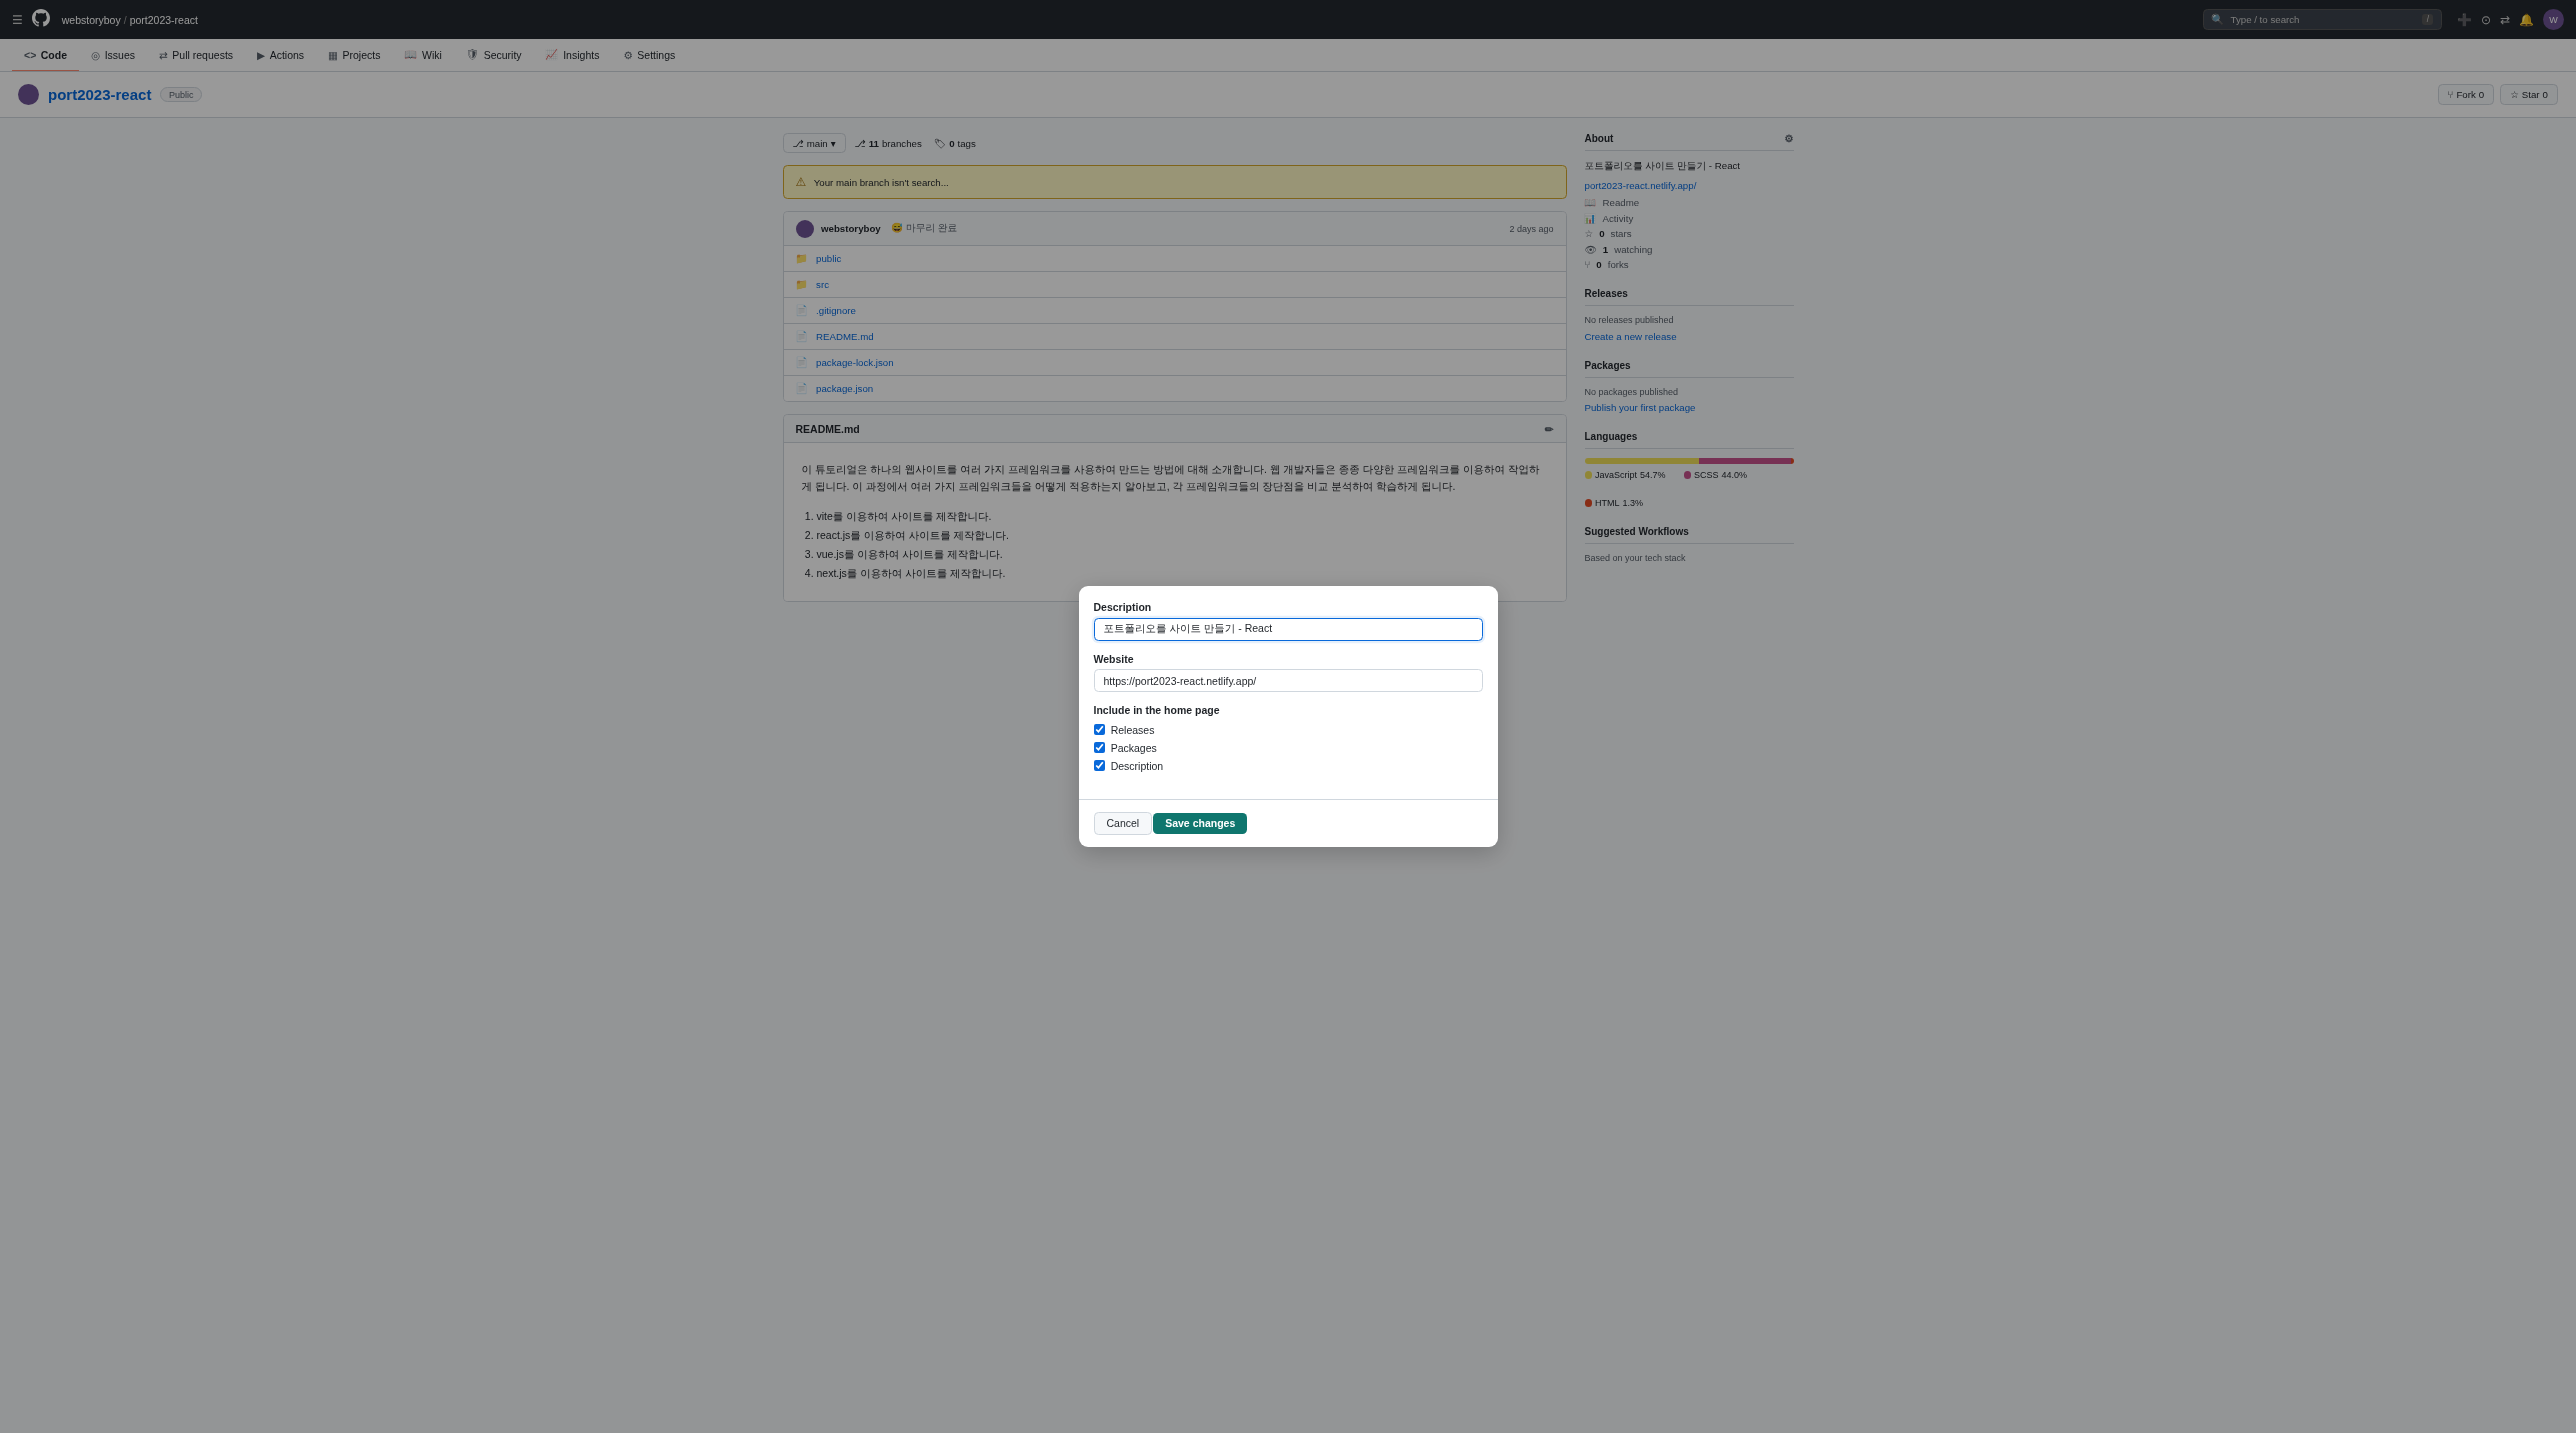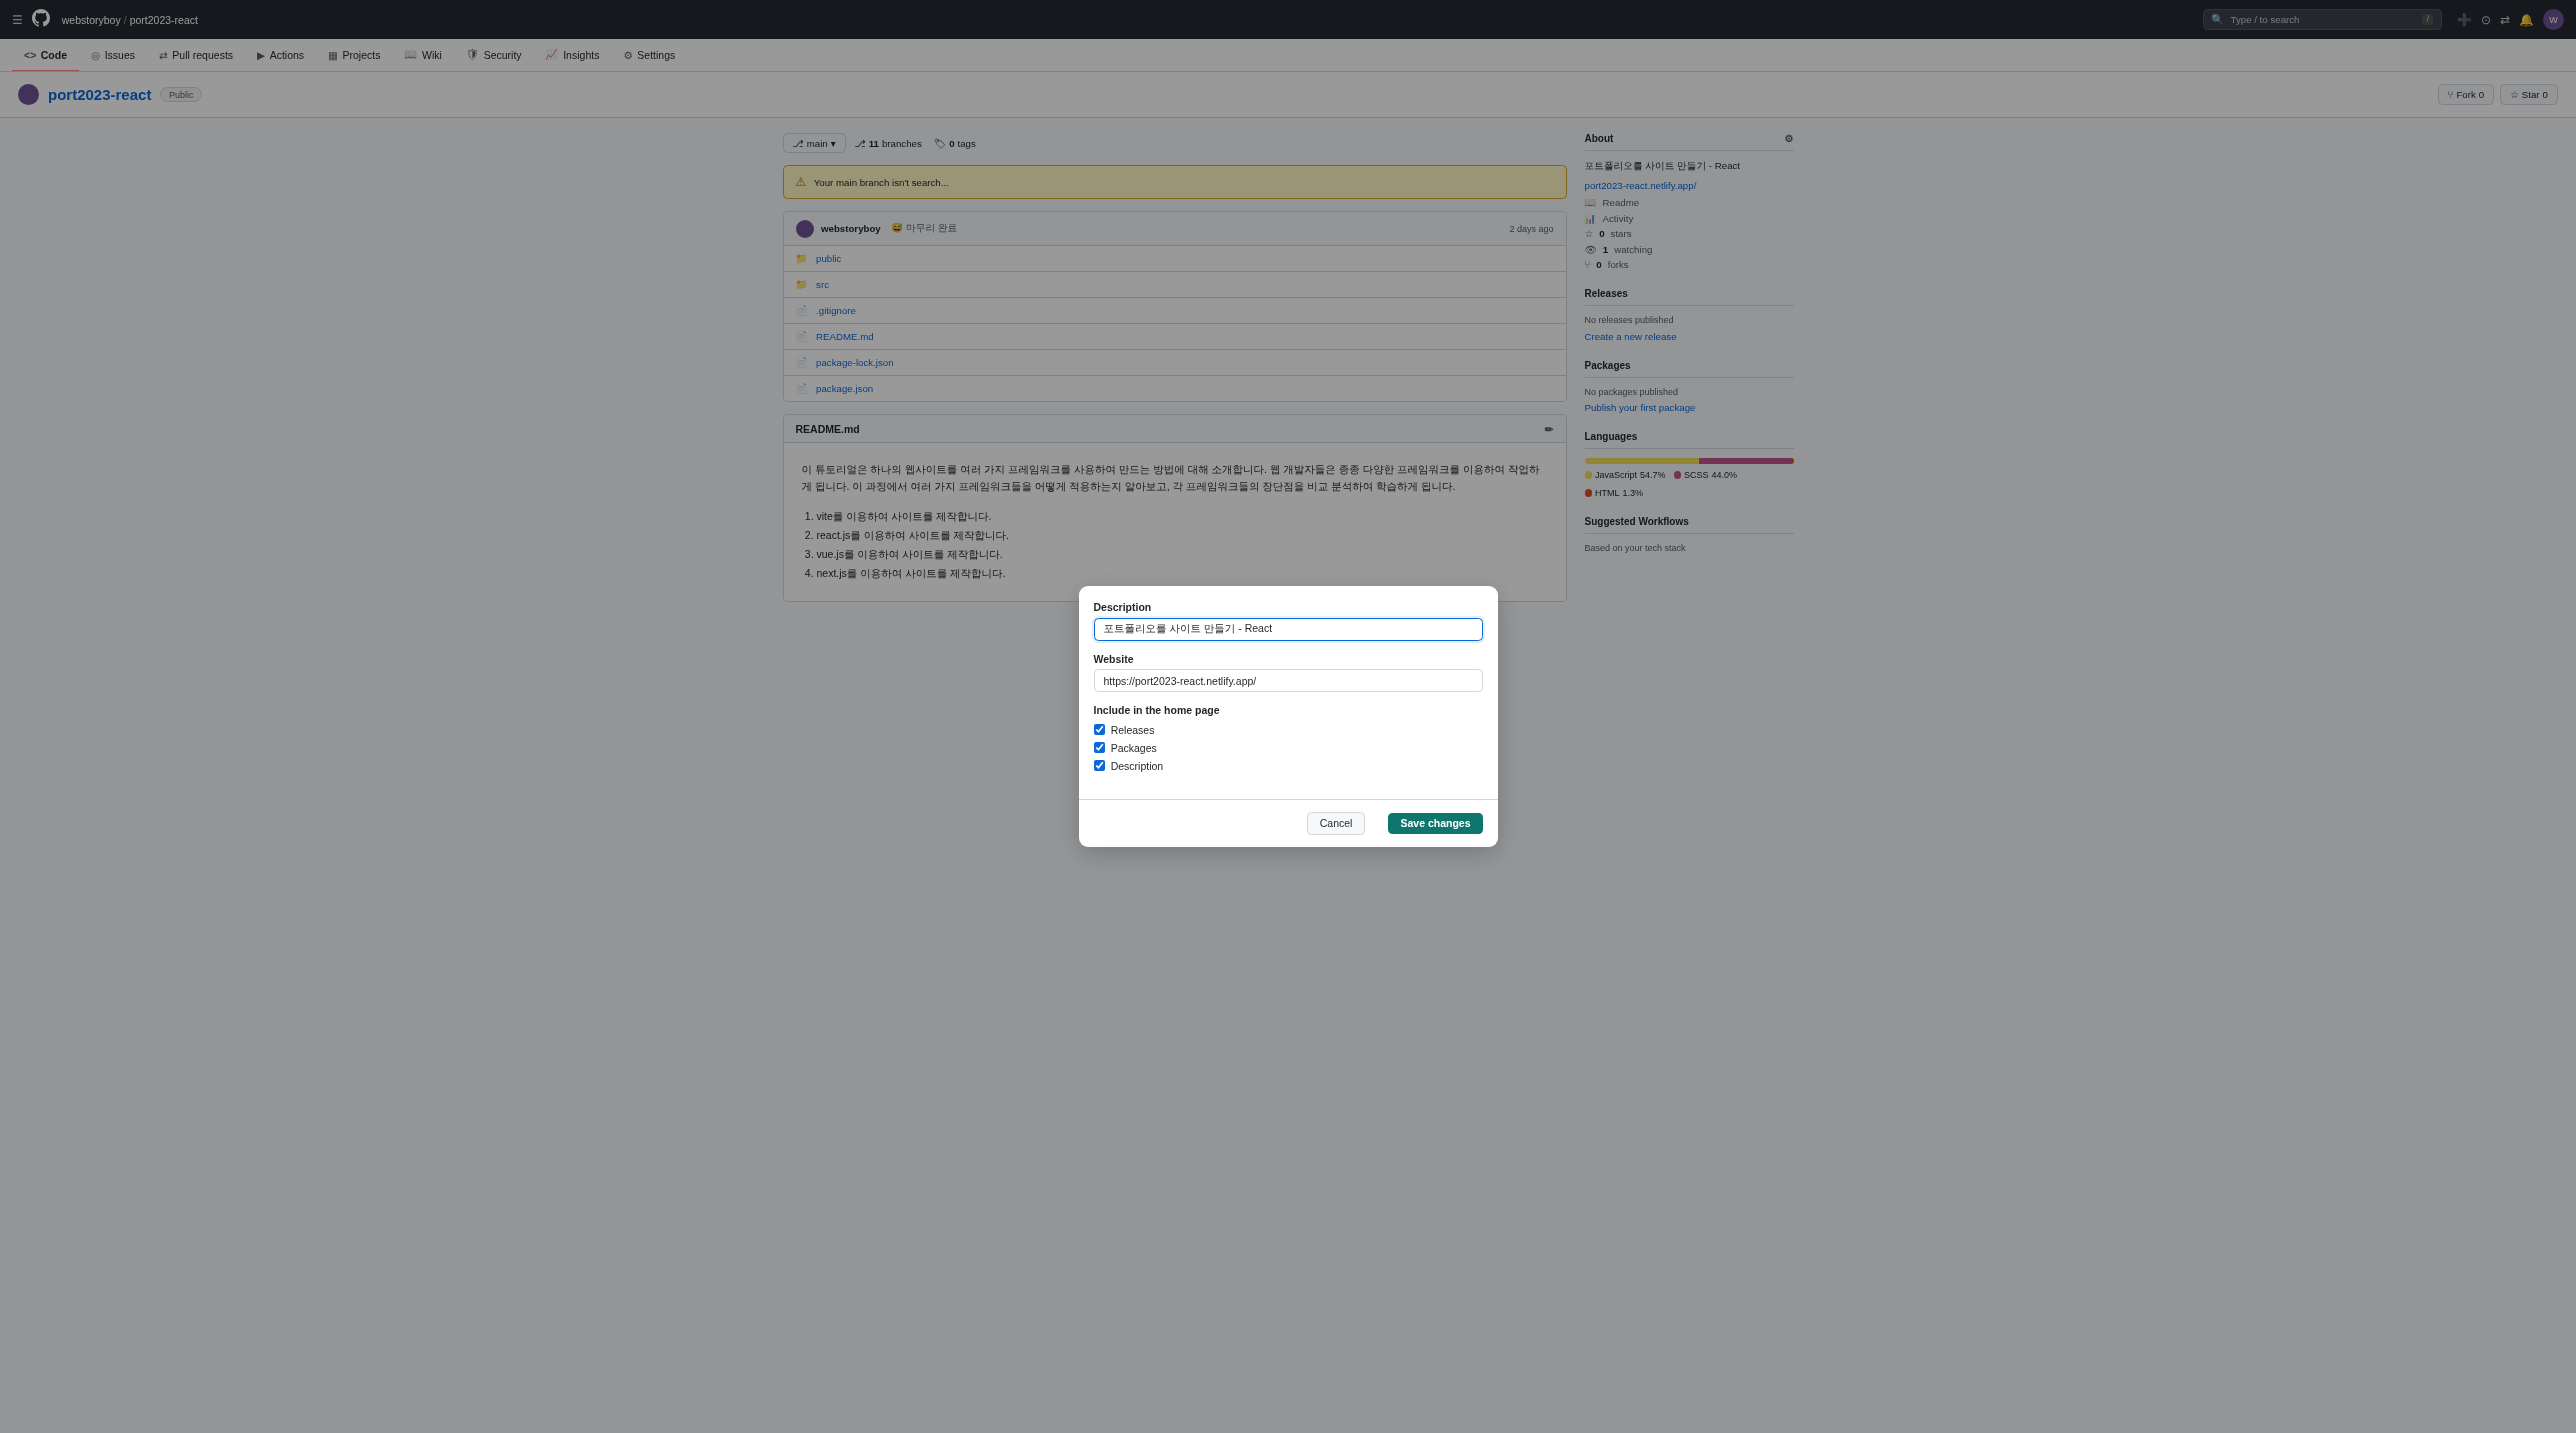--- a/index.html
+++ b/index.html
@@ -332,21 +332,21 @@
       border-radius: 3px;
       overflow: hidden;
       margin-bottom: 6px;
     }
     .lang-bar-js { background: #f1e05a; flex: 54.7; }
     .lang-bar-scss { background: #c6538c; flex: 44.0; }
     .lang-bar-html { background: #e34c26; flex: 1.3; }
     .lang-legend {
       display: flex;
       flex-wrap: wrap;
-      gap: 8px;
+      gap: 18px;
       font-size: 9px;
     }
     .lang-item {
       display: flex;
       align-items: center;
       gap: 3px;
     }
     .lang-dot {
       width: 7.5px;
       height: 7.5px;
@@ -440,22 +440,21 @@
     .checkbox-item input[type="checkbox"] {
       width: 11.2px;
       height: 11.2px;
       accent-color: #0969da;
       cursor: pointer;
     }
     .modal-footer {
       padding: 12px 15px;
       display: flex;
       align-items: center;
-      justify-content: flex-end;
-      gap: 23px;
+      gap: 1px;
       border-top: 0.7px solid #d0d7de;
     }
     .btn-cancel {
       padding: 4.5px 12px;
       font-size: 10.5px;
       border: 0.7px solid #d0d7de;
       border-radius: 4.5px;
       background: #f6f8fa;
       cursor: pointer;
       color: #24292f;

